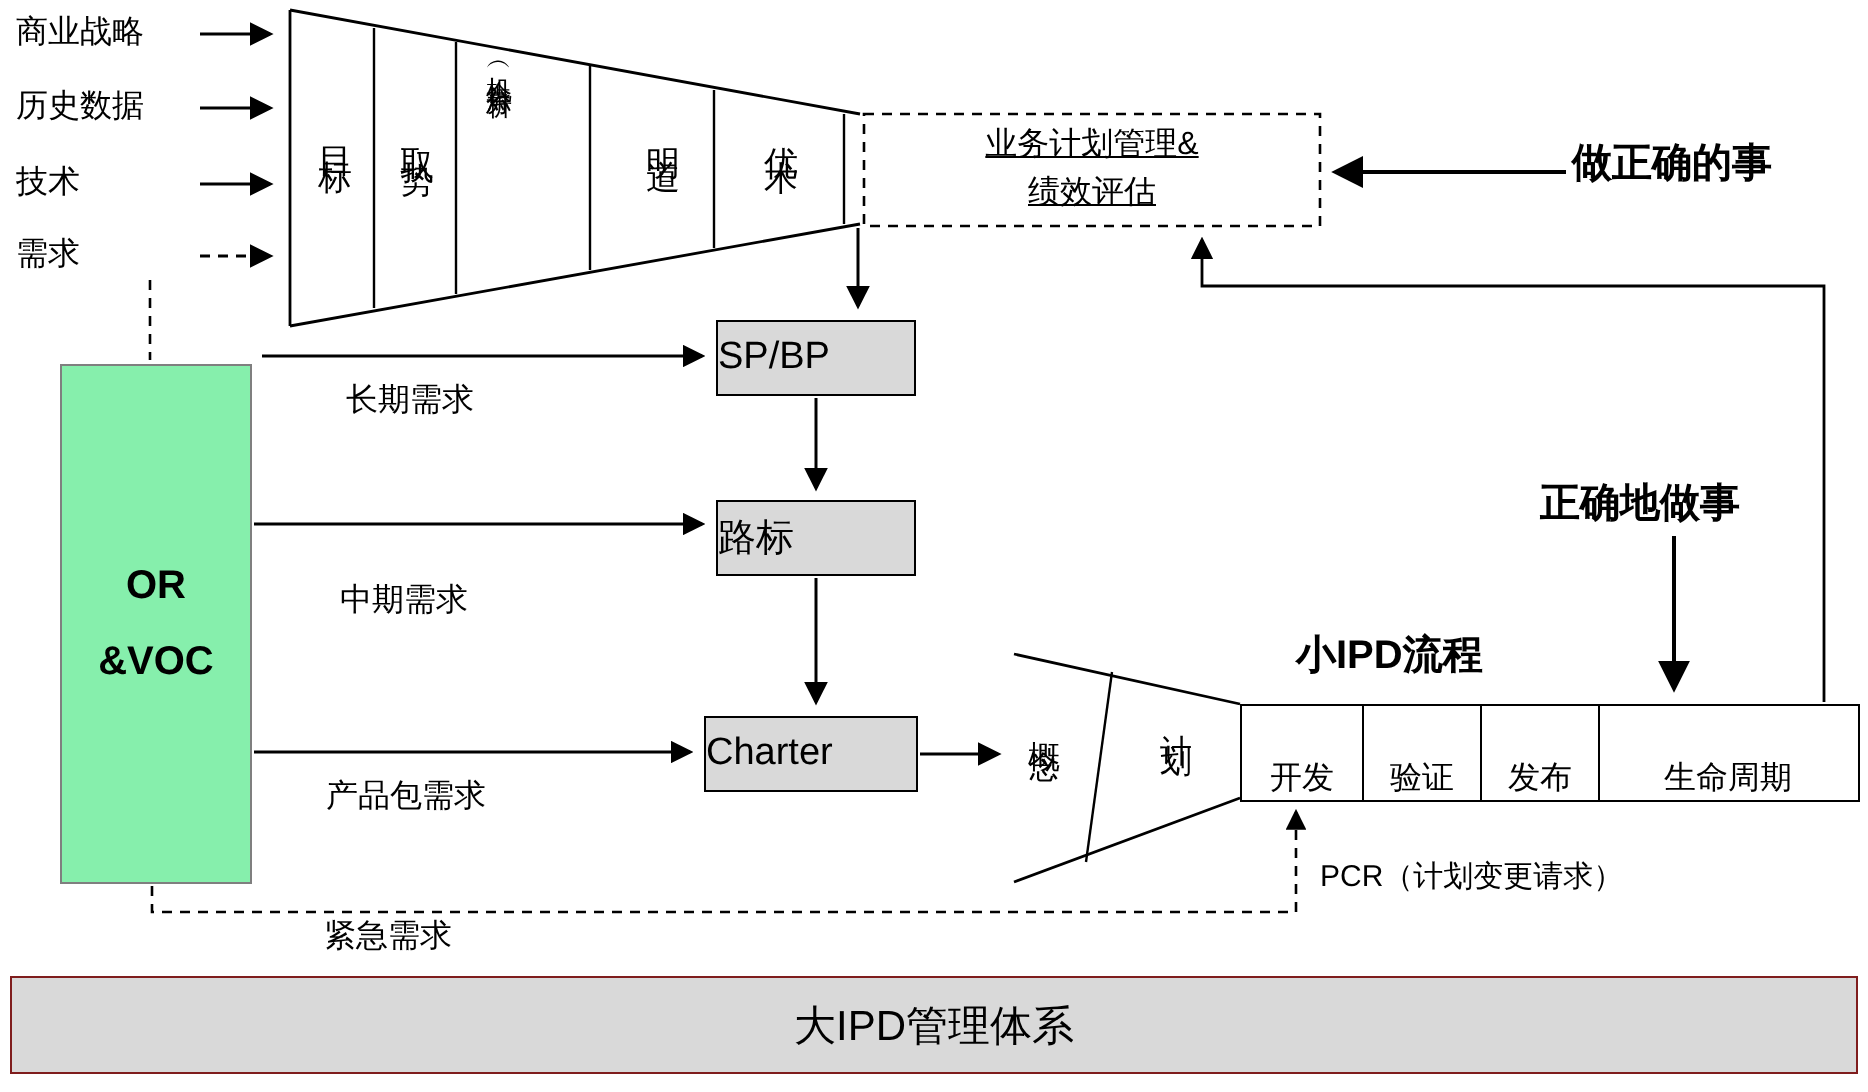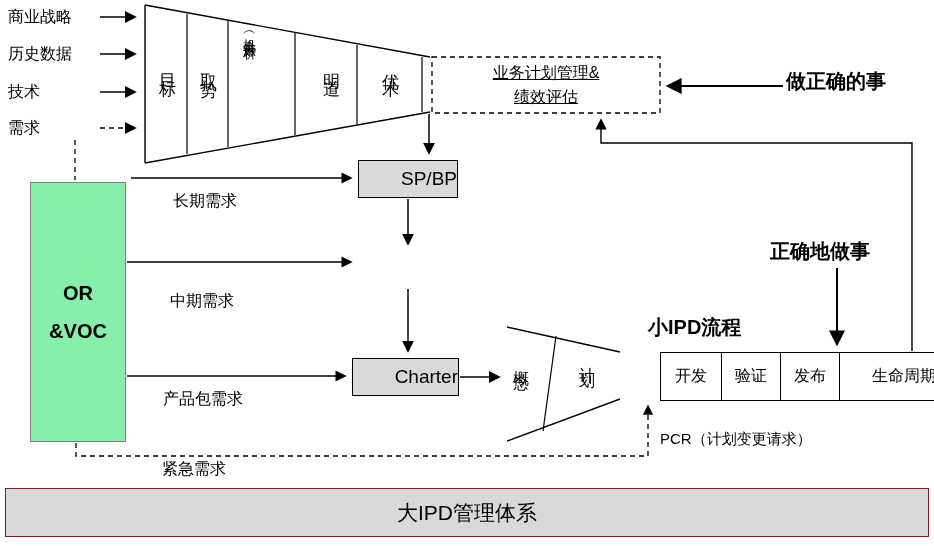--- a/index.html
+++ b/index.html
@@ -10,39 +10,39 @@
   .wires{position:absolute;left:0;top:0;pointer-events:none;}
   .lbl{position:absolute;white-space:nowrap;font-size:16px;line-height:22px;}
   .lbl.small{font-size:15px;}
   .vtxt{
     position:absolute;writing-mode:vertical-rl;text-orientation:mixed;
     font-size:17px;letter-spacing:7px;white-space:nowrap;
   }
   .vtxt.tiny{font-size:13px;letter-spacing:2px;}
   .vtxt.mid{font-size:16px;letter-spacing:5px;}
   .box{
-    position:absolute;display:flex;align-items:center;justify-content:flex-end;
+    position:absolute;display:flex;align-items:center;justify-content:flex-start;
     box-sizing:border-box;background:#d9d9d9;border:1.8px solid #000;
     font-size:19px;
   }
   .orvoc{
     position:absolute;left:30px;top:182px;width:96px;height:260px;
     box-sizing:border-box;background:#86efac;border:1.6px solid #7f7f7f;
     display:flex;flex-direction:column;align-items:center;justify-content:center;
     font-size:20px;font-weight:bold;line-height:38px;
   }
   .planbox{
     position:absolute;left:432px;top:57px;width:228px;height:56px;
     display:flex;flex-direction:column;align-items:center;justify-content:center;
     font-size:16px;line-height:24px;text-align:center;box-sizing:border-box;text-decoration:underline;
   }
   .callout{position:absolute;font-weight:bold;font-size:20px;white-space:nowrap;}
   .proc{
     position:absolute;box-sizing:border-box;background:#fff;border:1.6px solid #000;
-    display:flex;align-items:center;justify-content:center;font-size:16px;height:49px;top:352px;margin-left:40px;
+    display:flex;align-items:flex-end;justify-content:center;font-size:16px;height:49px;top:352px;
   }
   .banner{
     position:absolute;left:5px;top:488px;width:924px;height:49px;
     box-sizing:border-box;background:#d9d9d9;border:1px solid #7f1d1d;
     display:flex;align-items:center;justify-content:center;font-size:21px;
   }
 </style>
 </head>
 <body>
 
@@ -113,20 +113,23 @@
   <div class="callout" style="left:648px;top:314px">小IPD流程</div>
 
   <div class="orvoc">
     <span>OR</span>
     <span>&amp;VOC</span>
   </div>
 
   <div class="box" style="left:358px;top:160px;width:100px;height:38px">
       <span>SP/BP</span>
     </div>
+  <div class="box" style="left:358px;top:250px;width:100px;height:38px">
+      <span>路标</span>
+    </div>
   <div class="box" style="left:352px;top:358px;width:107px;height:38px">
       <span>Charter</span>
     </div>
 
   <div class="lbl" style="left:173px;top:190px">长期需求</div>
   <div class="lbl" style="left:170px;top:290px">中期需求</div>
   <div class="lbl" style="left:163px;top:388px">产品包需求</div>
   <div class="lbl" style="left:162px;top:458px">紧急需求</div>
 
   <div class="vtxt mid" style="left:510px;top:357px">概念</div>

